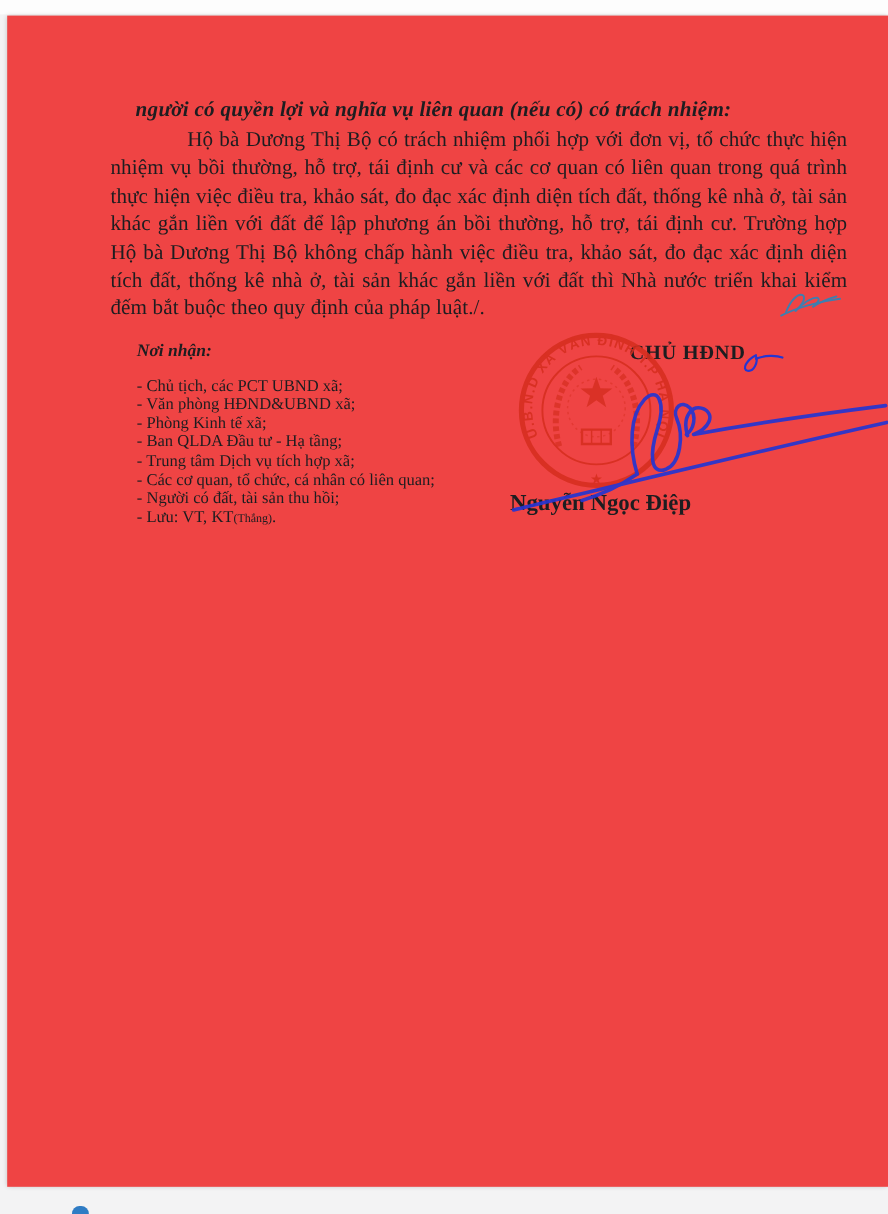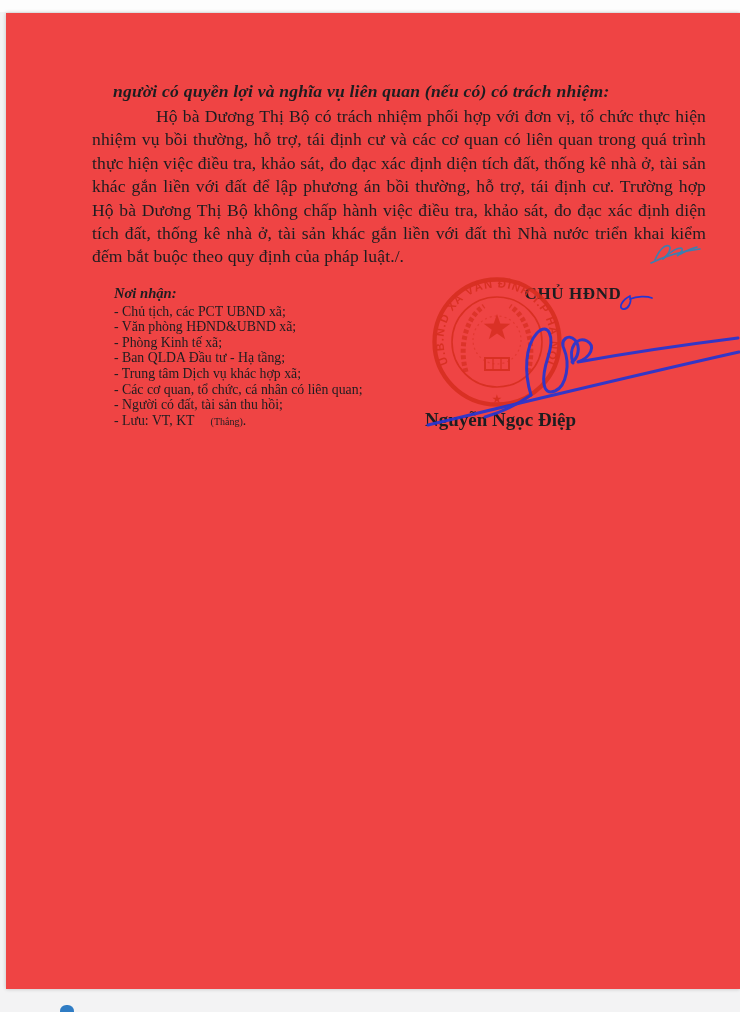--- a/index.html
+++ b/index.html
@@ -19,23 +19,23 @@
     position:absolute;left:107px;top:68px;right:28px;
     font-size:17.6px;font-style:italic;font-weight:bold;
     letter-spacing:.2px;
   }
   .body-par{
     position:absolute;left:86px;top:92px;width:614px;
     font-size:17.6px;line-height:23.4px;text-align:justify;
     text-indent:64px;letter-spacing:.1px;
   }
   .recipients{position:absolute;left:108px;top:273px;font-size:13.8px;line-height:15.6px;}
-  .recipients .rcpt-label{font-size:14.6px;font-weight:bold;font-style:italic;margin-bottom:2px;}
+  .recipients .rcpt-label{font-size:14.6px;font-weight:bold;font-style:italic;margin-bottom:12px;}
   .rcpt{white-space:nowrap;}
-  .rcpt .sub{font-size:10px;margin-left:16px;}
+  .rcpt .sub{font-size:10px;}
   .sig-title{
     position:absolute;left:422px;top:271px;width:290px;text-align:center;
     font-size:17px;font-weight:bold;letter-spacing:.6px;
   }
   .sig-name{
     position:absolute;left:419px;top:396px;width:290px;text-align:left;
     font-size:19px;font-weight:bold;
   }
   .overlay{position:absolute;left:0;top:0;width:740px;height:1012px;pointer-events:none;}
   .blue-icon{
@@ -55,21 +55,21 @@
   <div class="intro-line">người có quyền lợi và nghĩa vụ liên quan (nếu có) có trách nhiệm:</div>
 
   <div class="body-par">Hộ bà Dương Thị Bộ có trách nhiệm phối hợp với đơn vị, tổ chức thực hiện nhiệm vụ bồi thường, hỗ trợ, tái định cư và các cơ quan có liên quan trong quá trình thực hiện việc điều tra, khảo sát, đo đạc xác định diện tích đất, thống kê nhà ở, tài sản khác gắn liền với đất để lập phương án bồi thường, hỗ trợ, tái định cư. Trường hợp Hộ bà Dương Thị Bộ không chấp hành việc điều tra, khảo sát, đo đạc xác định diện tích đất, thống kê nhà ở, tài sản khác gắn liền với đất thì Nhà nước triển khai kiểm đếm bắt buộc theo quy định của pháp luật./.</div>
 
   <div class="recipients">
     <div class="rcpt-label">Nơi nhận:</div>
     <div class="rcpt">- Chủ tịch, các PCT UBND xã;</div>
     <div class="rcpt">- Văn phòng HĐND&amp;UBND xã;</div>
     <div class="rcpt">- Phòng Kinh tế xã;</div>
     <div class="rcpt">- Ban QLDA Đầu tư - Hạ tầng;</div>
-    <div class="rcpt">- Trung tâm Dịch vụ khác hợp xã;</div>
+    <div class="rcpt">- Trung tâm Dịch vụ tích hợp xã;</div>
     <div class="rcpt">- Các cơ quan, tổ chức, cá nhân có liên quan;</div>
     <div class="rcpt">- Người có đất, tài sản thu hồi;</div>
     <div class="rcpt"><span>- Lưu: VT, KT</span><span class="sub">(Thắng)</span><span>.</span></div>
   </div>
 
   <div class="sig-title">CHỦ HĐND</div>
 
   <div class="sig-name">Nguyễn Ngọc Điệp</div>
 </div>
 

